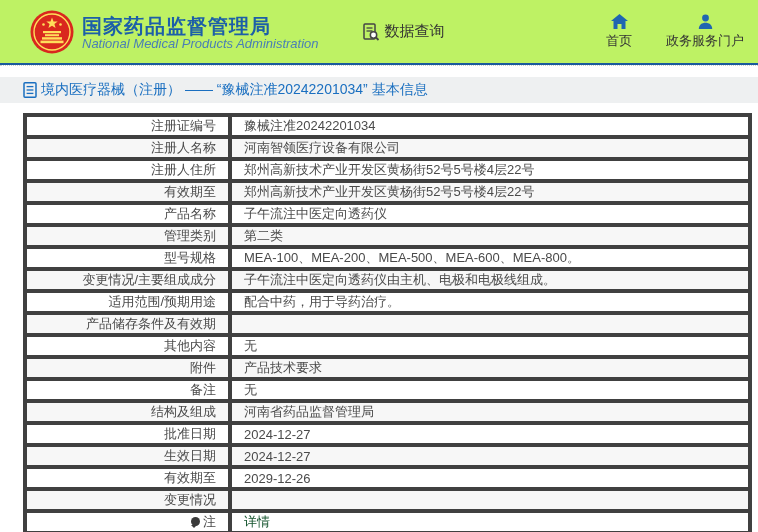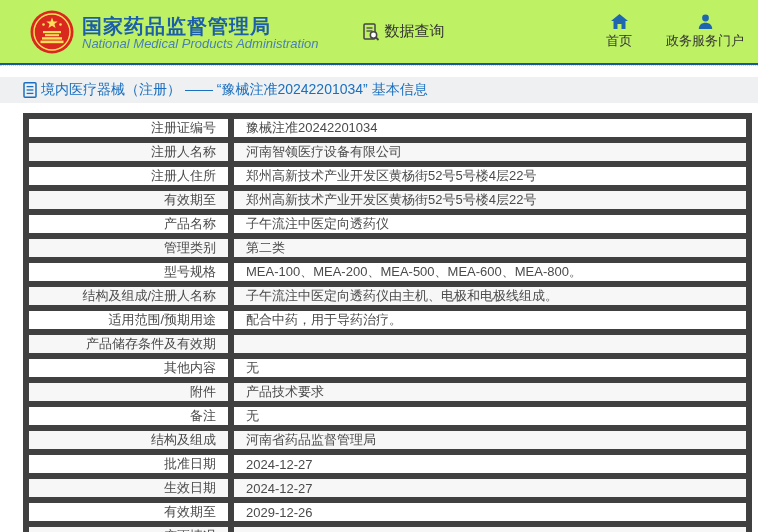--- a/index.html
+++ b/index.html
@@ -19,21 +19,21 @@
   .nav-item .nav-label { font-size:13px; color:#333; margin-top:3px; }
 
   
   .crumb-band { margin-top:11px; height:26px; background:#eef0f1; display:flex; align-items:center; padding-left:23px; }
   .crumb-band svg { margin-right:4px; flex:0 0 auto; }
   .crumb-text { color:#1a6fc0; font-size:14px; }
 
   
   .table-wrap { margin:10px 0 0 23px; }
   table.info { border-collapse:collapse; width:729px; table-layout:fixed; }
-  table.info td { border:6px solid #404040; height:20px; font-size:13px; color:#4a4a4a; padding:0 12px; overflow:hidden; white-space:nowrap; }
+  table.info td { border:4px solid #404040; height:20px; font-size:13px; color:#4a4a4a; padding:0 12px; overflow:hidden; white-space:nowrap; }
   td.label-cell { width:205px; text-align:right; color:#555; }
   td.value-cell { text-align:left; color:#404040; }
   tr:nth-child(even) td { background:#f7f7f7; }
   tr:nth-child(odd) td { background:#ffffff; }
   a.detail-link { color:#14532d; text-decoration:none; cursor:pointer; }
   .note-icon { display:inline-block; width:9px; height:9px; background:#3a3a3a; border-radius:50%; position:relative; margin-right:3px; top:0px; }
   .note-icon::after { content:""; position:absolute; left:0px; bottom:-2px; width:0; height:0; border-left:3px solid transparent; border-right:3px solid transparent; border-top:3px solid #3a3a3a; }
 
   
   .footer-strip { margin-top:5px; height:12px; background:#ededee; border-top:1px solid #e2e2e2; }
@@ -123,21 +123,21 @@
         </tr>
         <tr>
           <td class="label-cell">管理类别</td>
           <td class="value-cell">第二类</td>
         </tr>
         <tr>
           <td class="label-cell">型号规格</td>
           <td class="value-cell">MEA-100、MEA-200、MEA-500、MEA-600、MEA-800。</td>
         </tr>
         <tr>
-          <td class="label-cell">结构及组成/注册人名称</td>
+          <td class="label-cell">变更情况/主要组成成分</td>
           <td class="value-cell">子午流注中医定向透药仪由主机、电极和电极线组成。</td>
         </tr>
         <tr>
           <td class="label-cell">适用范围/预期用途</td>
           <td class="value-cell">配合中药，用于导药治疗。</td>
         </tr>
         <tr>
           <td class="label-cell">产品储存条件及有效期</td>
           <td class="value-cell"></td>
         </tr>

